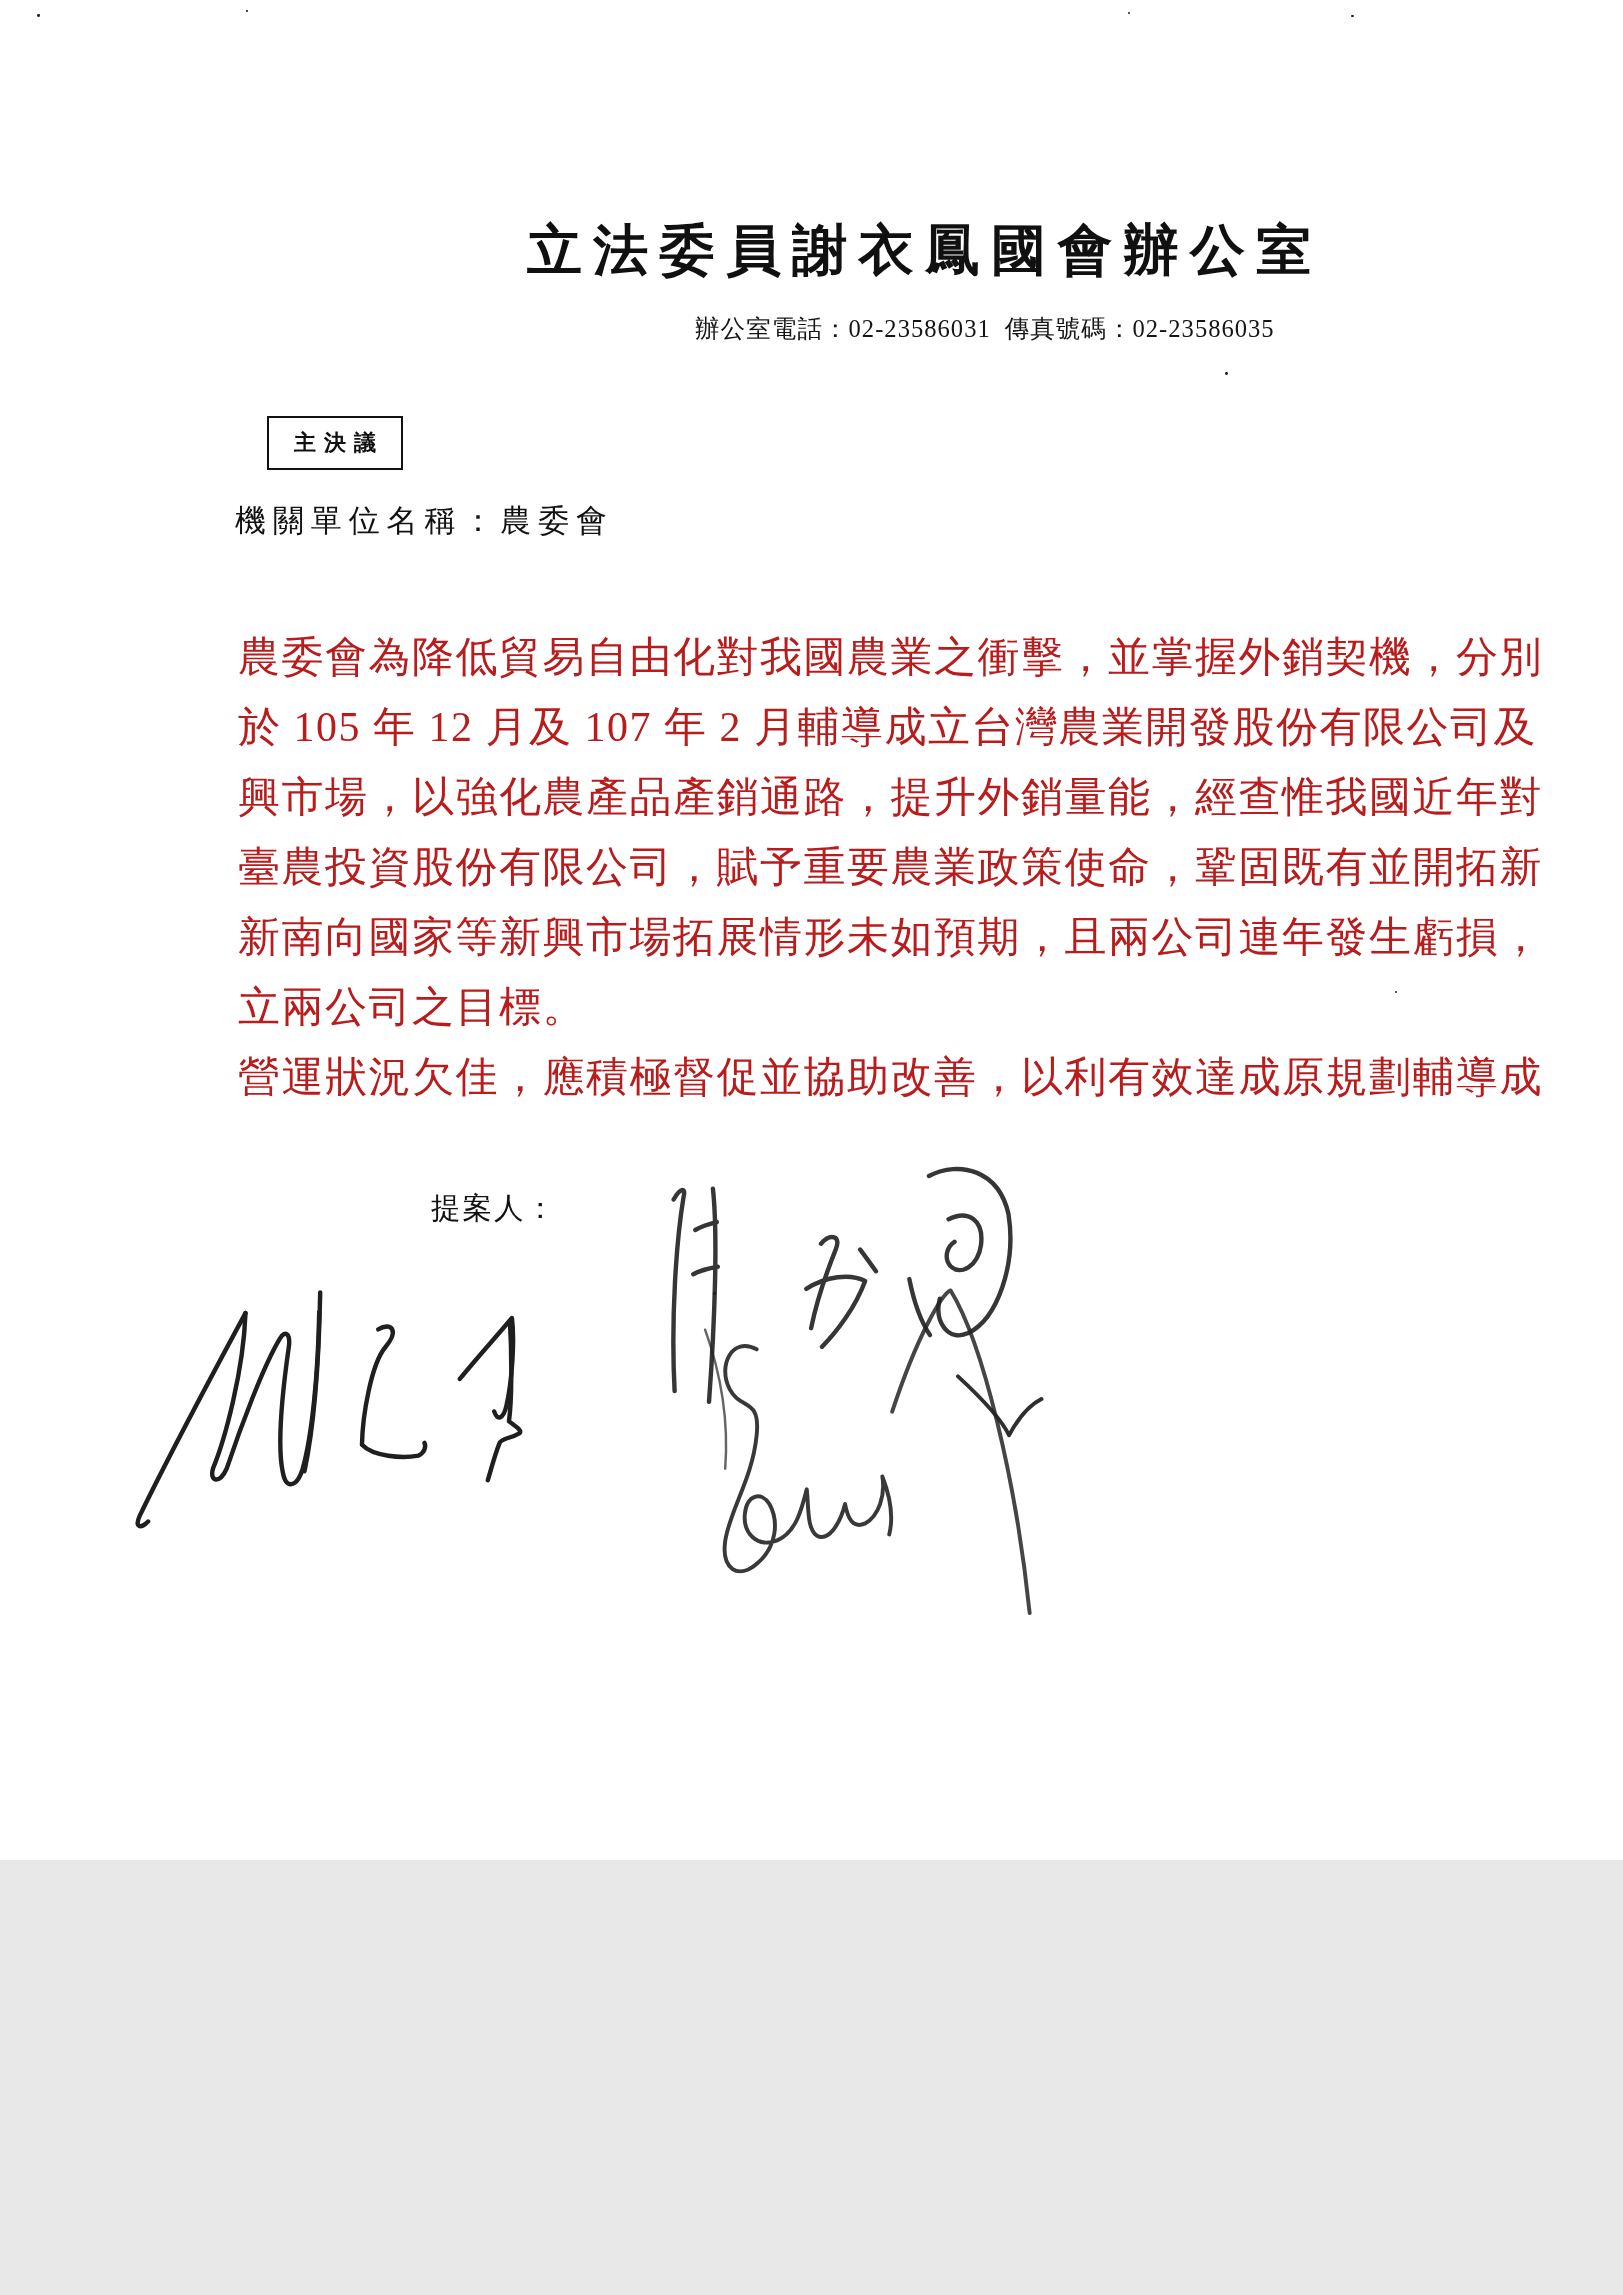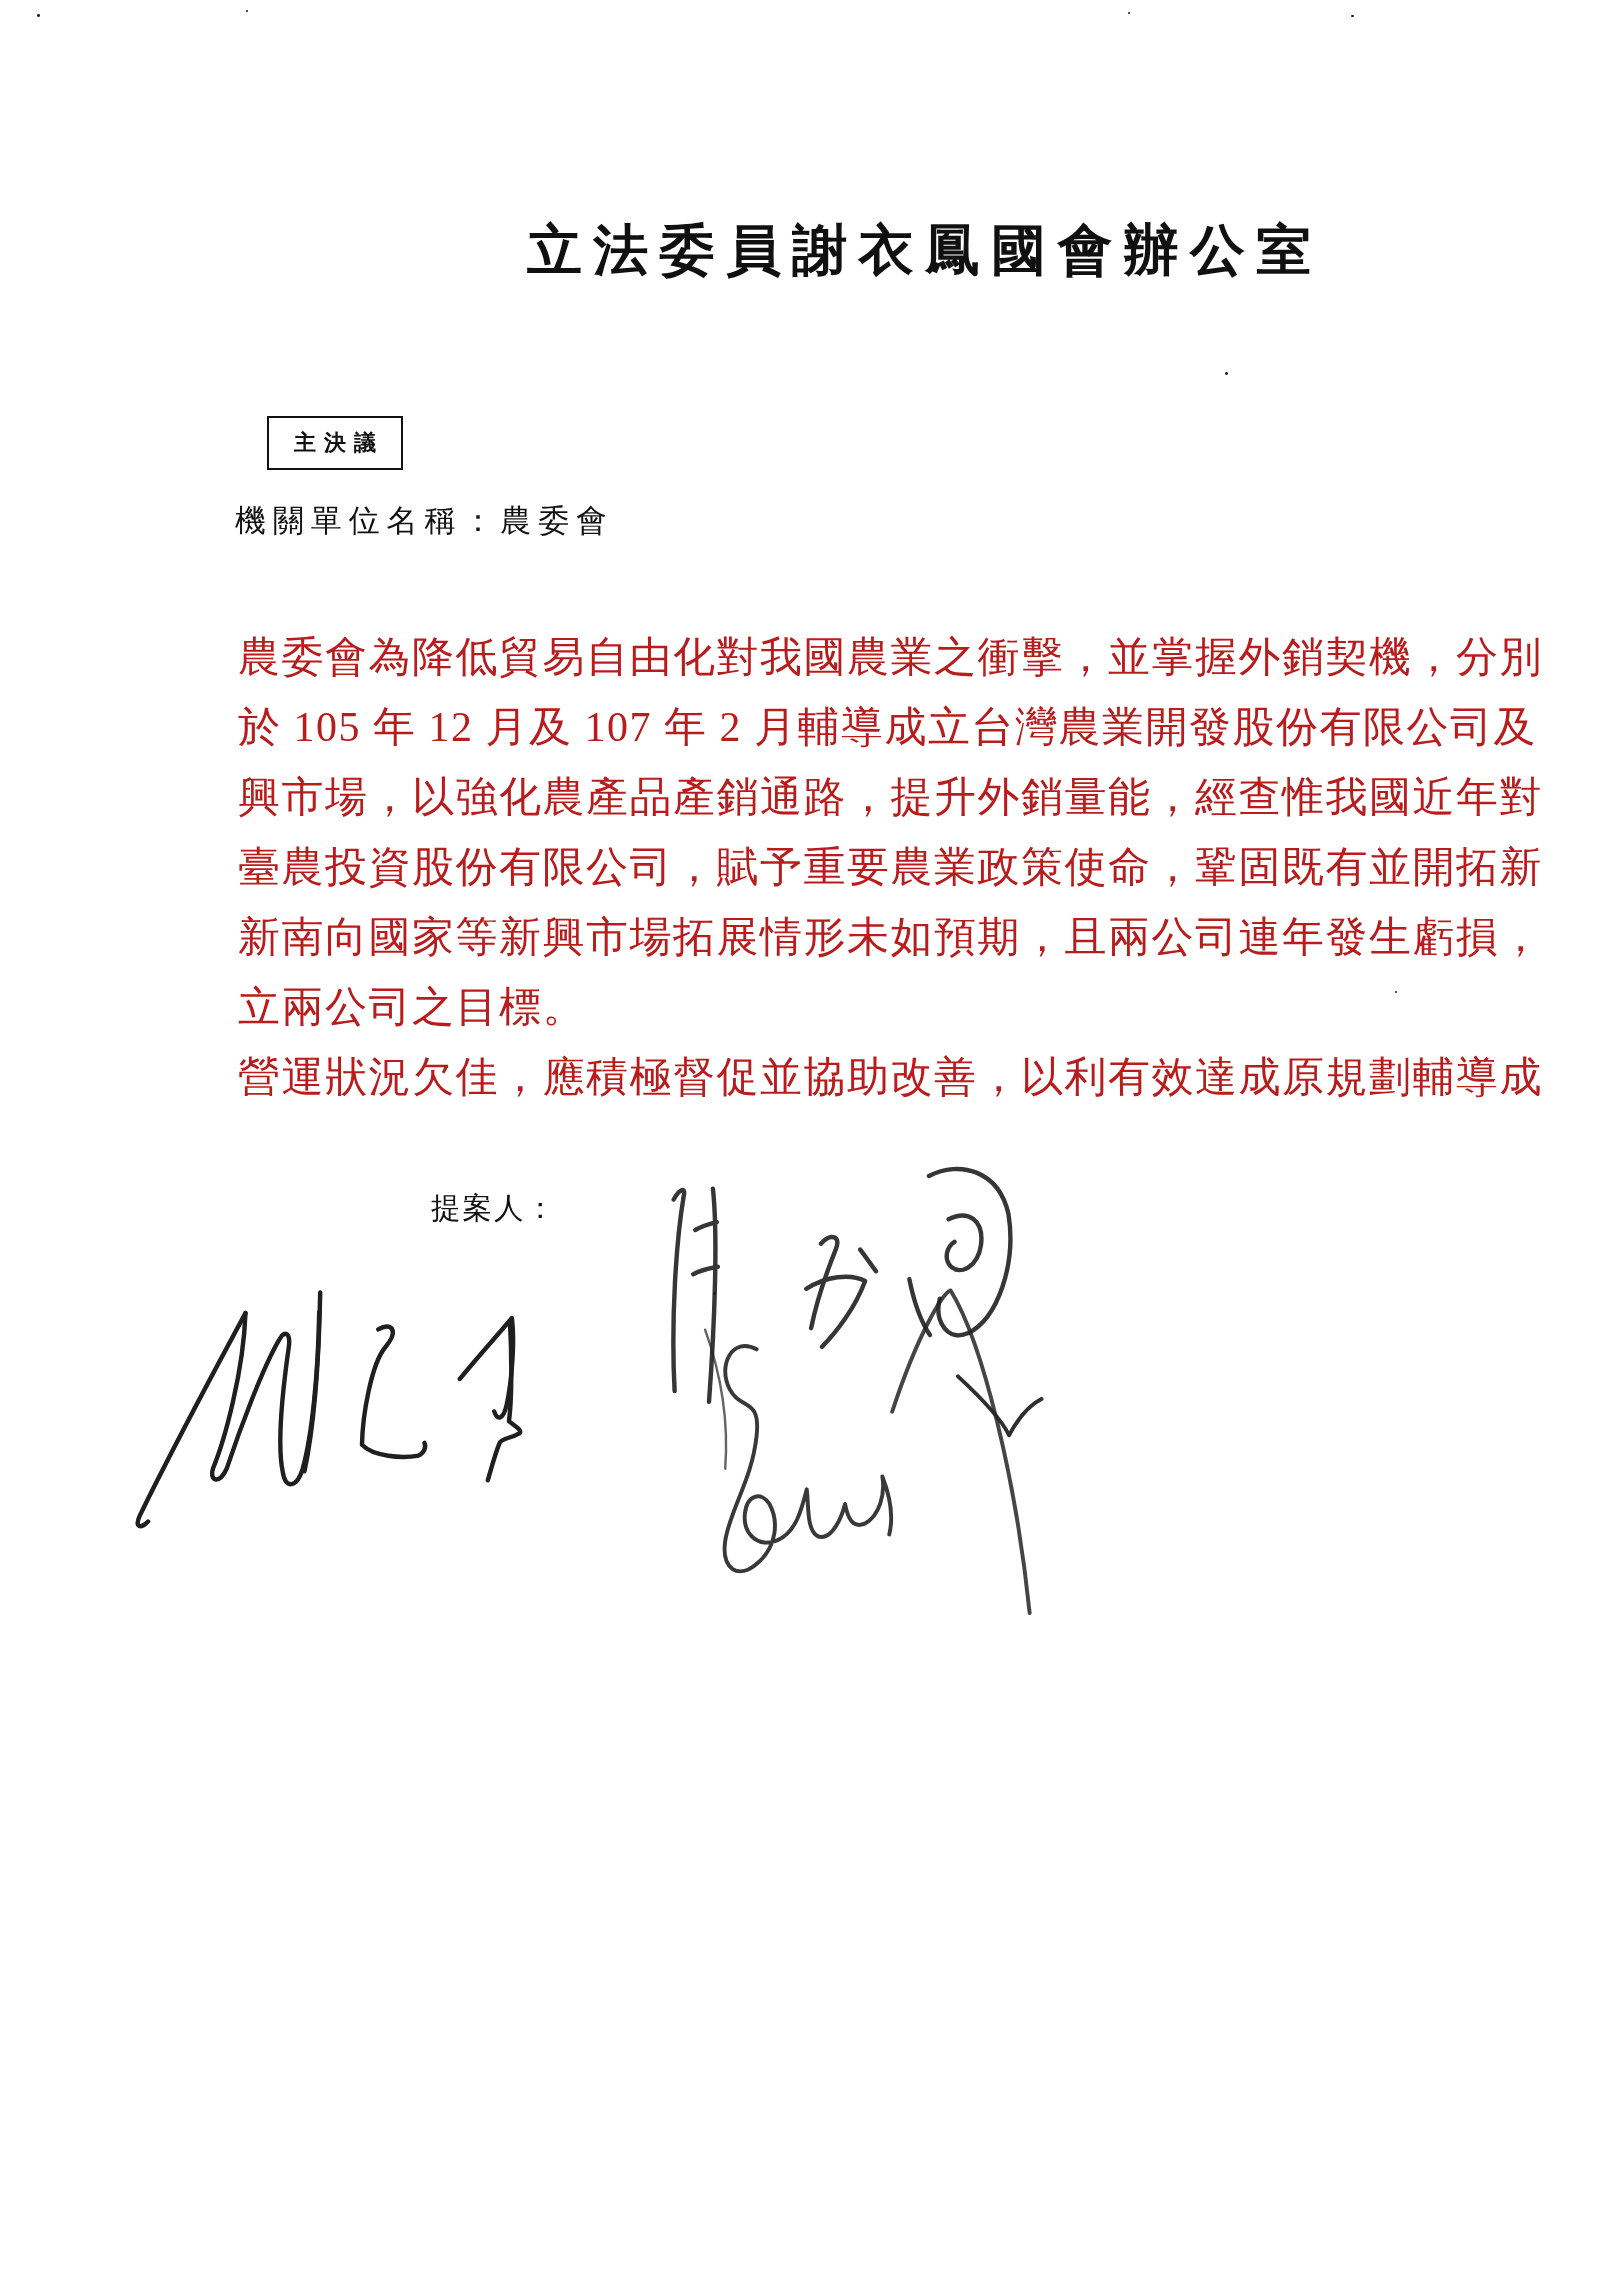--- a/index.html
+++ b/index.html
@@ -1,19 +1,19 @@
 <!DOCTYPE html>
 <html style="font-size:7.9px"><head>
 <meta charset="utf-8">
 <style>
   html, body { margin: 0; padding: 0; background: #e8e8e8; }
   .page {
     position: relative;
     width: 1623px;
-    height: 2295px;
+    height: 1860px;
     margin: 0 auto;
     background: #ffffff;
     overflow: hidden;
     font-family: "Liberation Serif", "DejaVu Serif", serif;
     color: #141414;
   }
   .abs { position: absolute; white-space: nowrap; }
 
   .office-title {
     left: 527px; top: 222px;
@@ -77,20 +77,23 @@
   }
 </style>
 </head>
 <body>
 
 <div class="page">
 
   
   <div class="abs office-title">立法委員謝衣鳳國會辦公室</div>
 
+  <div class="abs contact-line">
+    <span>辦公室電話：</span><span>02-23586031</span><span class="contact-gap"></span><span>傳真號碼：</span><span>02-23586035</span>
+  </div>
 
 
   
   <div class="abs type-box">
     <span>主決議</span>
   </div>
 
   
   <div class="abs agency-line">機關單位名稱：農委會</div>
 

